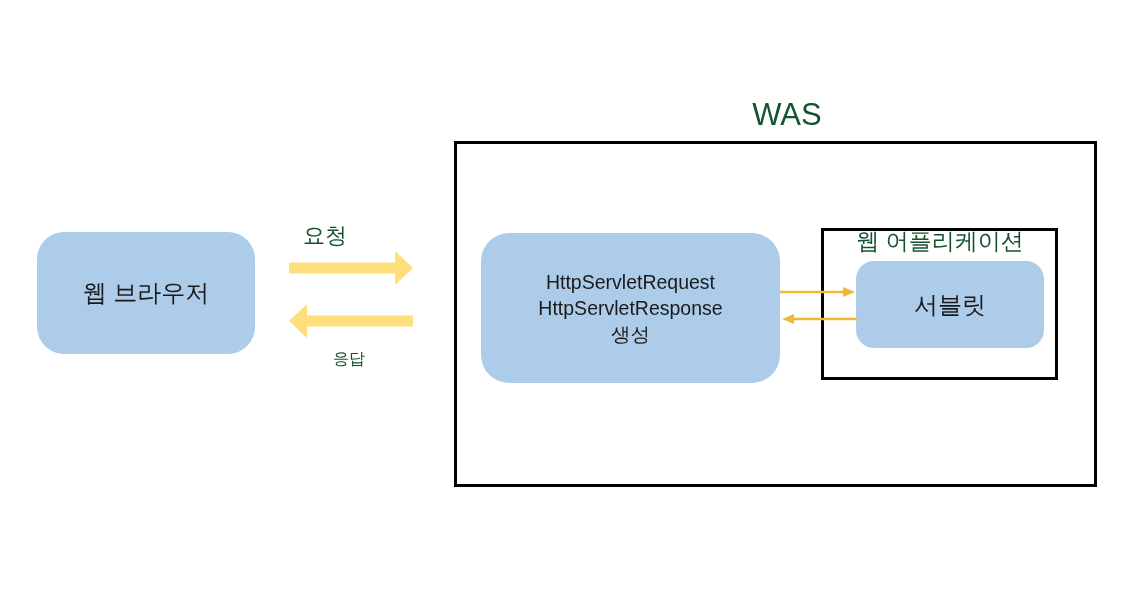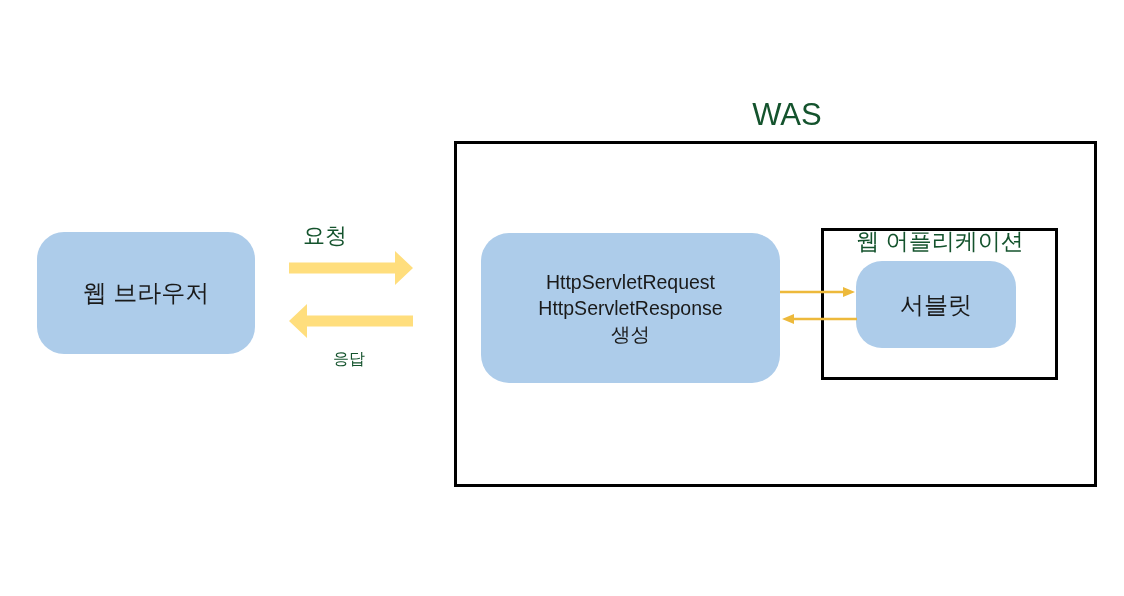--- a/index.html
+++ b/index.html
@@ -36,22 +36,22 @@
     left: 481px; top: 233px;
     width: 299px; height: 150px;
     border-radius: 28px;
     font-size: 19.5px;
     line-height: 26px;
     flex-direction: column;
   }
 
   .servlet-box {
     left: 856px; top: 261px;
-    width: 160px; height: 87px;
-    border-radius: 26px;
+    width: 188px; height: 87px;
+    border-radius: 18px;
     font-size: 24px;
   }
 
   
   .frame {
     position: absolute;
     border: 3px solid var(--line-color);
     background: transparent;
   }
   .was-rect   { left: 454px; top: 141px; width: 643px; height: 346px; }

